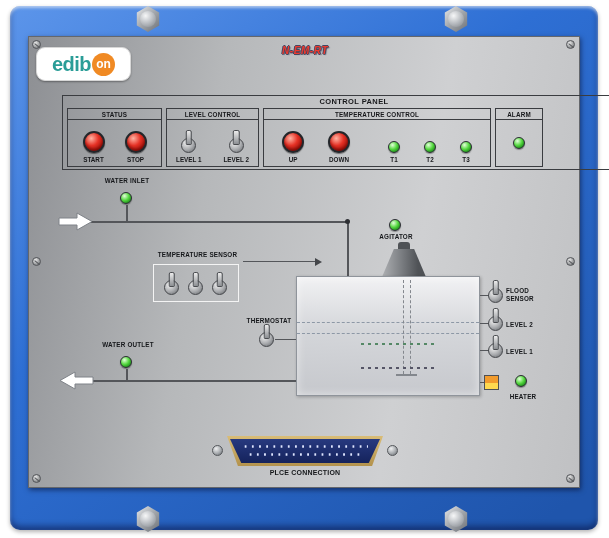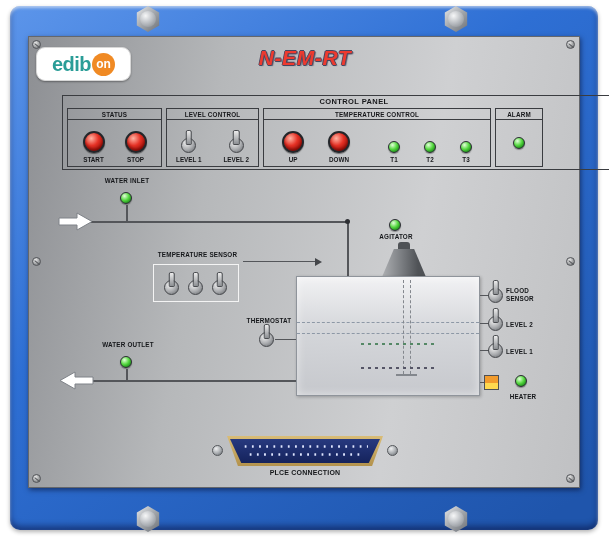--- a/index.html
+++ b/index.html
@@ -26,21 +26,21 @@
 
   
   .logo { position:absolute; left:36px; top:47px; width:95px; height:34px; background:#fff; border-radius:9px;
     border:1px solid #d7d7d7; display:flex; align-items:center; justify-content:center; box-shadow:0 1px 2px rgba(0,0,0,.35); }
   .logo-main { color:#2a9d97; font-weight:bold; font-size:20px; letter-spacing:-0.5px; }
   .logo-accent { display:inline-flex; align-items:center; justify-content:center; width:23px; height:23px; margin-left:1px;
     border-radius:50%; background:#f08a24; color:#fff; font-weight:bold; font-size:12px; }
   .title { position:absolute; left:170px; top:44px; width:270px; text-align:center; color:#ed3a2f;
     font-weight:bold; font-style:italic; line-height:1.3;
     text-shadow:0.8px 0 0 #454761,-0.8px 0 0 #454761,0 0.8px 0 #454761,0 -0.8px 0 #454761,1.4px 1.4px 1px rgba(30,30,55,.55); }
-  .title-l1 { font-size:21px; letter-spacing:.6px; }
+  .title-l1 { font-size:10px; letter-spacing:.6px; }
   .title-l2 { font-size:15px; letter-spacing:.3px; }
 
   
   .cp { position:absolute; left:62px; top:95px; width:584px; height:75px; border:1px solid #3a3c40; }
   .cp-title { position:absolute; top:1px; left:0; right:0; text-align:center; font-size:7.5px; font-weight:bold; color:#17181b; letter-spacing:.4px; }
   .grp { position:absolute; border:1px solid #3a3c40; display:flex; flex-direction:column; }
   .grp-title { height:11px; border-bottom:1px solid #3a3c40; font-size:6.3px; font-weight:bold; text-align:center; line-height:11px; color:#17181b; letter-spacing:.2px; }
   .grp-body { flex:1; display:flex; align-items:flex-end; justify-content:center; padding-bottom:3px; }
   .grp-status { left:4px; top:12px; width:95px; height:59px; }
   .grp-status .grp-body { gap:20px; }

